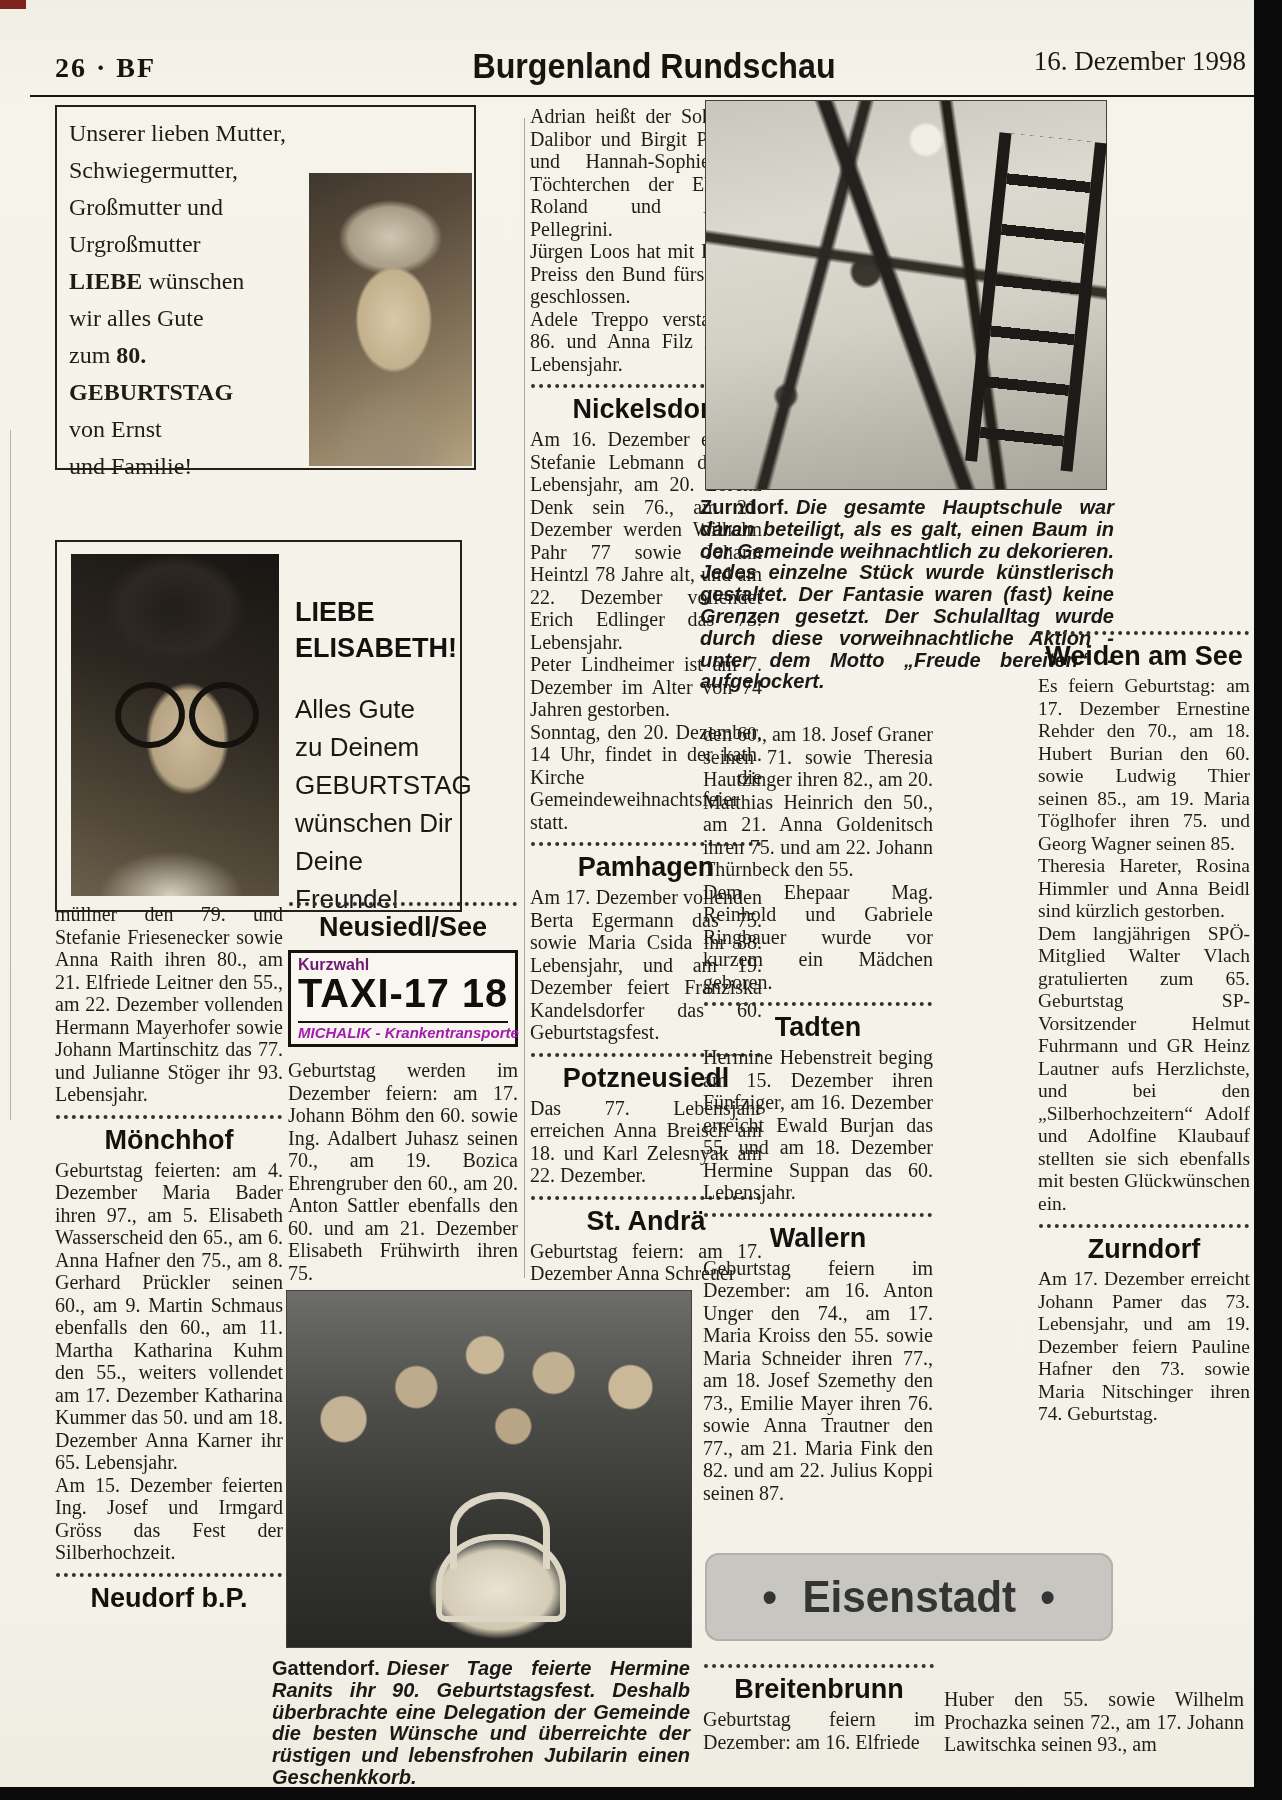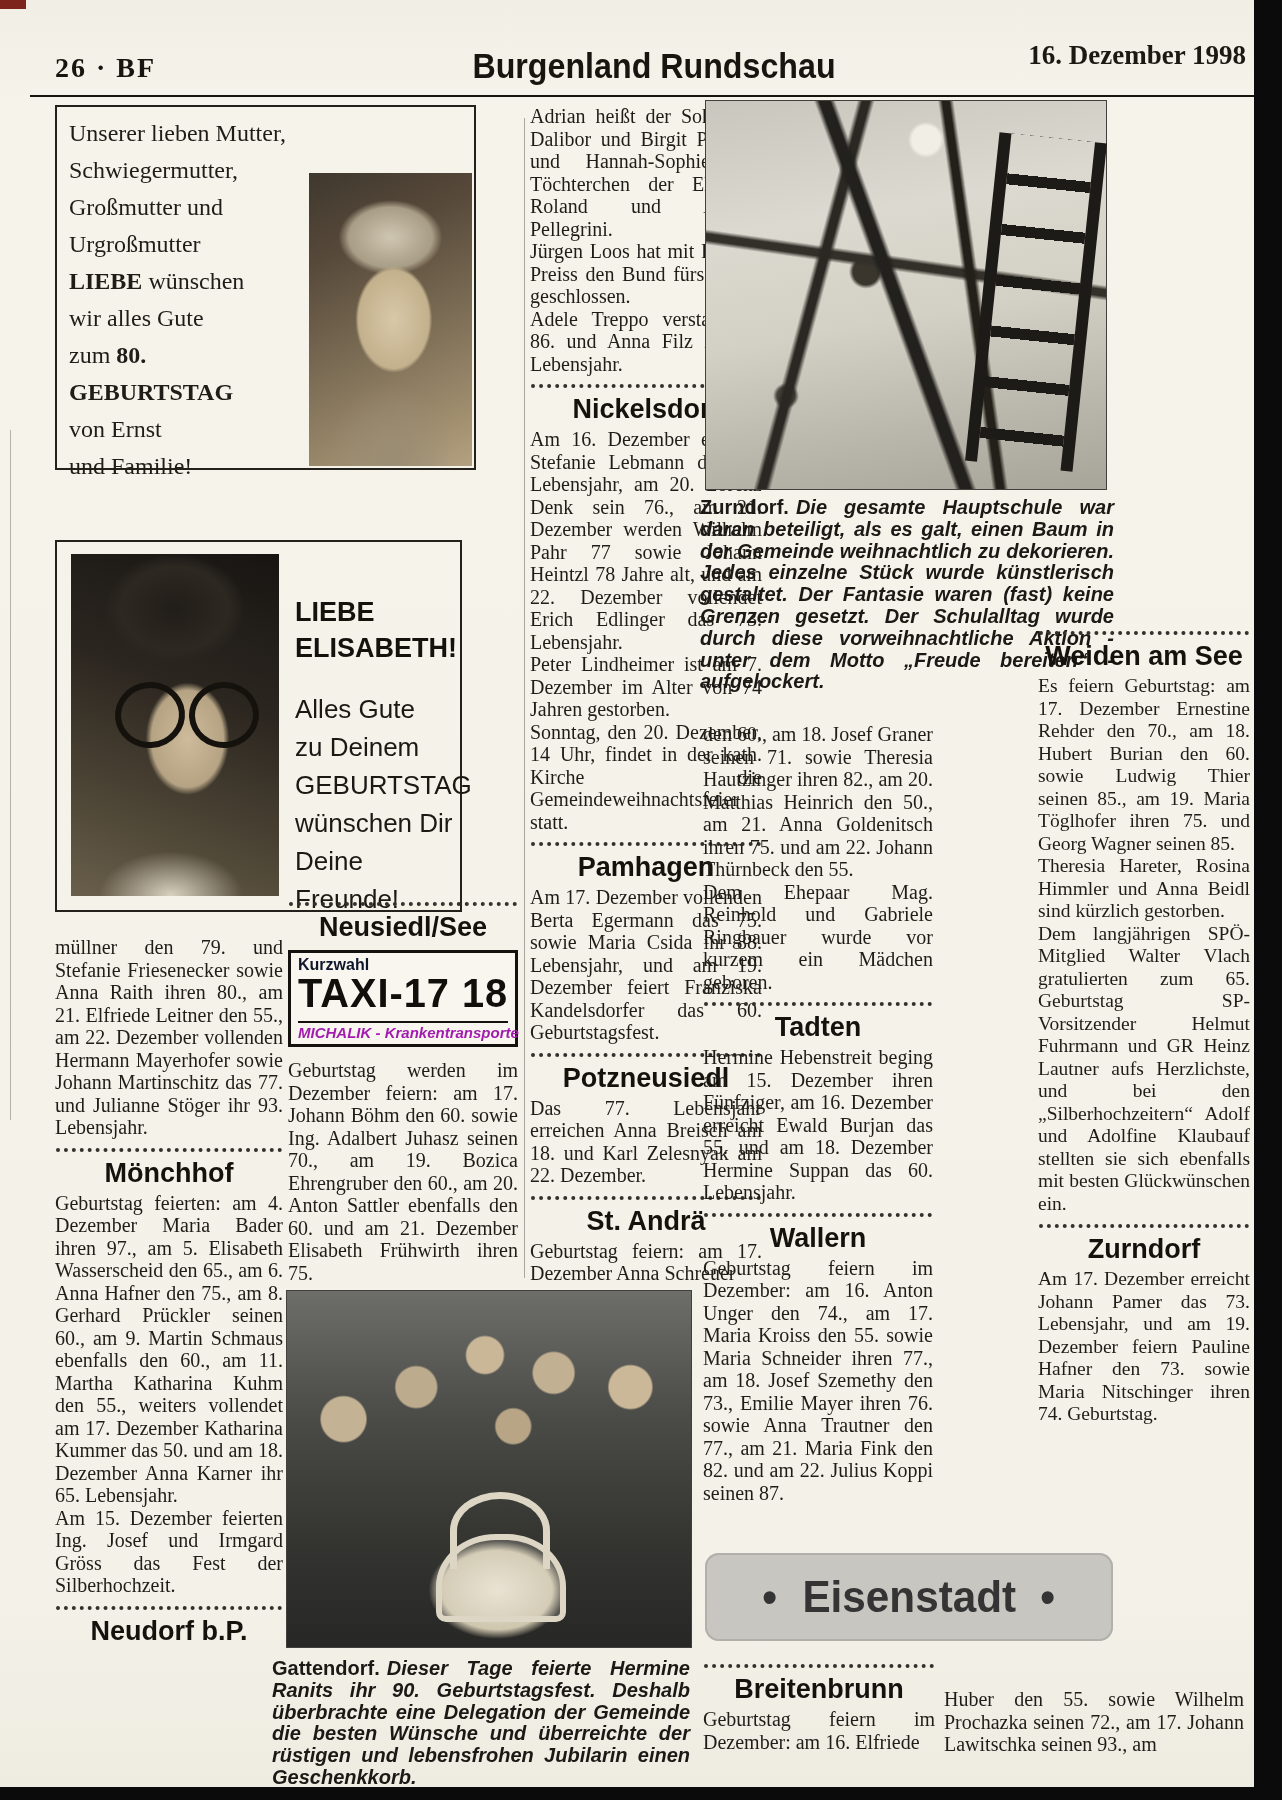--- a/index.html
+++ b/index.html
@@ -1,21 +1,21 @@
 <!DOCTYPE html>
 <html lang="de"><head>
 <meta charset="utf-8">
 <style>
   html,body{margin:0;padding:0;background:#888;}
   .page{position:relative;width:1282px;height:1800px;background:linear-gradient(180deg,#f1eee5 0%,#f6f3ea 6%,#f4f1e8 88%,#eeebe1 100%);overflow:hidden;color:#201d19;font-family:"Liberation Serif",serif;}
 
   
   .pagenum{position:absolute;left:55px;top:52px;font-family:Liberation Serif, serif;font-weight:bold;font-size:28px;letter-spacing:2px;color:#17150f;}
   .masthead{position:absolute;left:51%;top:46px;transform:translateX(-50%) scaleX(.92);font-family:"Liberation Sans",sans-serif;font-weight:bold;font-size:35px;color:#17150f;white-space:nowrap;}
-  .issue-date{position:absolute;right:36px;top:40px;font-size:27px;color:#1c1913;font-weight:bold;}
+  .issue-date{position:absolute;right:36px;top:46px;font-size:27px;color:#1c1913;}
   .header-rule{position:absolute;left:30px;right:28px;top:95px;height:2px;background:#17150f;}
 
   
   .col{position:absolute;}
   .p{margin:0;font-size:20px;line-height:22.5px;text-align:justify;hyphens:auto;-webkit-hyphens:auto;}
   .th{margin:2px 0 4px;font-family:"Liberation Sans",sans-serif;font-weight:bold;font-size:27px;line-height:30px;text-align:center;color:#14120d;}
   .dots{height:0;border-top:4px dotted #34302b;margin:9px 1px 6px;}
 
   
   .adbox{position:absolute;border:2px solid #24211c;background:rgba(255,255,255,.06);}
@@ -36,32 +36,32 @@
       linear-gradient(200deg,#171512 0%,#2c2620 40%,#4e4636 75%,#6a5f4c 100%);}
   .glasses{position:absolute;left:42px;top:128px;width:150px;height:62px;}
   .glasses::before,.glasses::after{content:"";position:absolute;top:0;width:58px;height:54px;border:6px solid #15120e;border-radius:50%;}
   .glasses::before{left:2px;transform:rotate(-6deg);}
   .glasses::after{left:76px;transform:rotate(-4deg);}
   .eli-text{position:absolute;left:238px;top:52px;width:160px;font-family:"Liberation Sans",sans-serif;}
   .eli-h{font-weight:bold;font-size:27px;line-height:36px;color:#14120d;}
   .eli-b{margin-top:24px;font-size:26px;line-height:38px;color:#1c1915;}
 
   
-  #col1{left:55px;top:936px;width:228px;}
+  #col1{left:55px;top:903px;width:228px;}
   #col2{left:288px;top:893px;width:230px;}
   #col3{left:530px;top:105px;width:232px;}
   #col4{left:703px;top:723px;width:230px;}
   #col5{left:1038px;top:622px;width:212px;}
   #col5 .p{font-size:19.5px;}
   #breiten{left:703px;top:1655px;width:232px;}
   #col5-bottom{left:944px;top:1688px;width:300px;}
 
   
   #taxi-ad{margin:8px 0 12px;border:3px solid #14120e;padding:3px 7px 2px;background:#f8f6ef;}
-  .taxi-kurzwahl{font-family:"Liberation Sans",sans-serif;font-weight:bold;font-size:16px;line-height:17px;color:#0f172a;}
+  .taxi-kurzwahl{font-family:"Liberation Sans",sans-serif;font-weight:bold;font-size:16px;line-height:17px;color:#701a75;}
   .taxi-number{font-family:"Liberation Sans",sans-serif;font-weight:bold;font-size:41px;line-height:40px;letter-spacing:1px;transform:scaleX(.97);transform-origin:left;color:#110f0b;white-space:nowrap;}
   .taxi-company{font-family:"Liberation Sans",sans-serif;font-weight:bold;font-style:italic;font-size:15px;line-height:19px;border-top:2px solid #14120e;margin-top:8px;color:#a21caf;white-space:nowrap;}
 
   
   #gatt-photo{position:absolute;left:286px;top:1290px;width:404px;height:356px;border:1px solid #41403c;
     background:
       radial-gradient(circle 24px at 14% 36%,#c4b294 0 22px,rgba(0,0,0,0) 24px),
       radial-gradient(circle 22px at 32% 27%,#bdab8d 0 20px,rgba(0,0,0,0) 22px),
       radial-gradient(circle 20px at 49% 18%,#c9b798 0 18px,rgba(0,0,0,0) 20px),
       radial-gradient(circle 22px at 66% 23%,#c2b092 0 20px,rgba(0,0,0,0) 22px),

